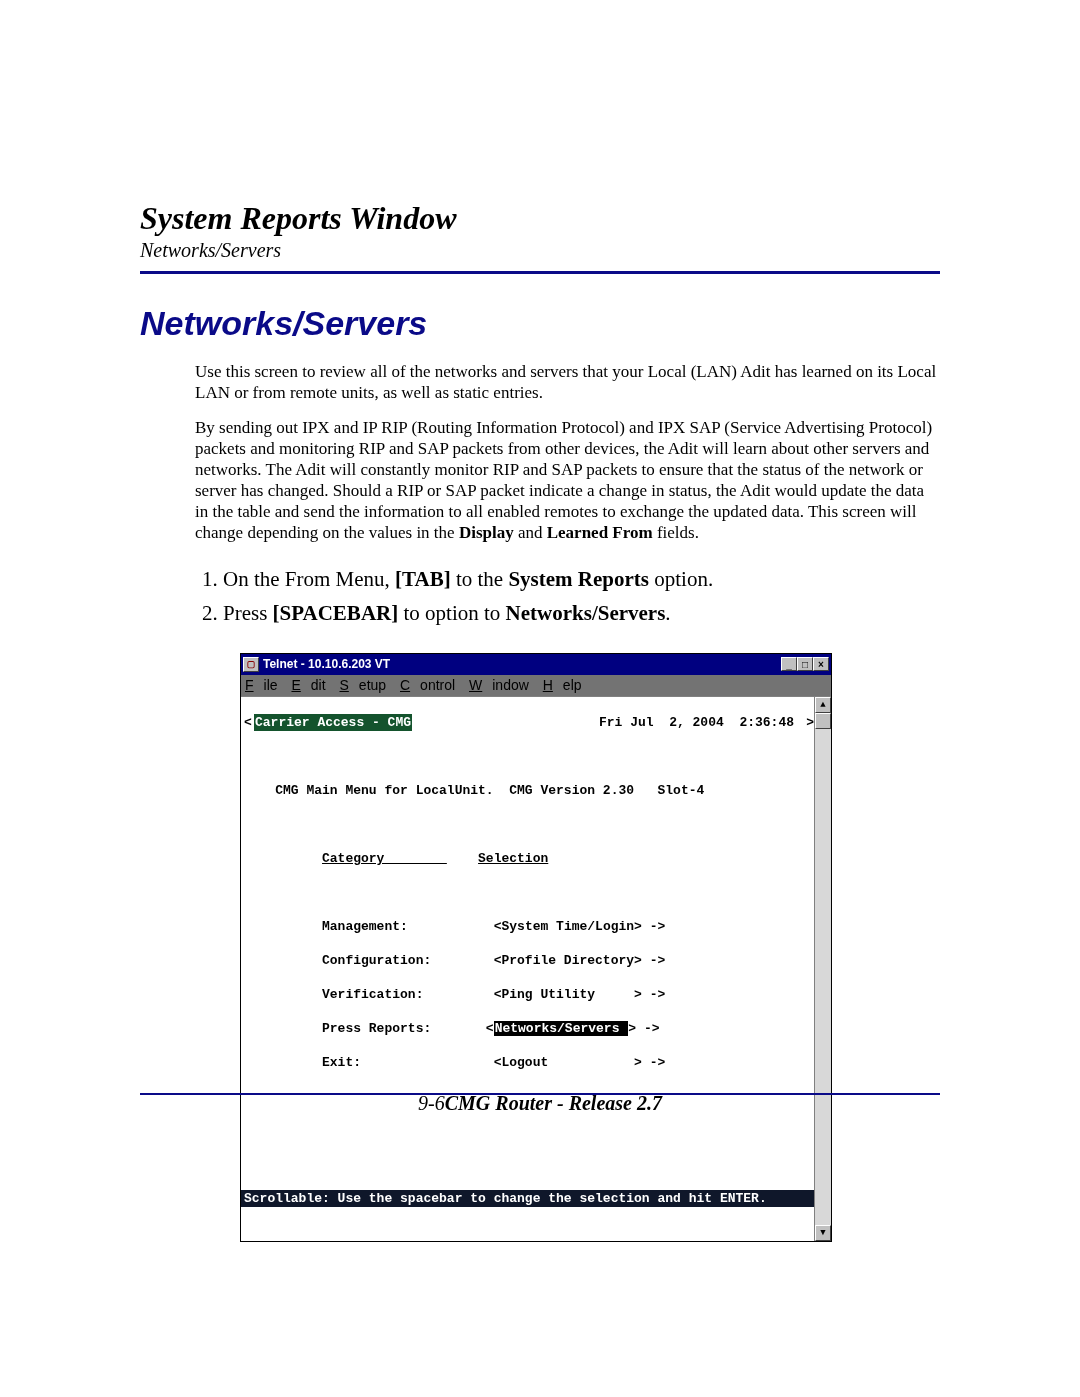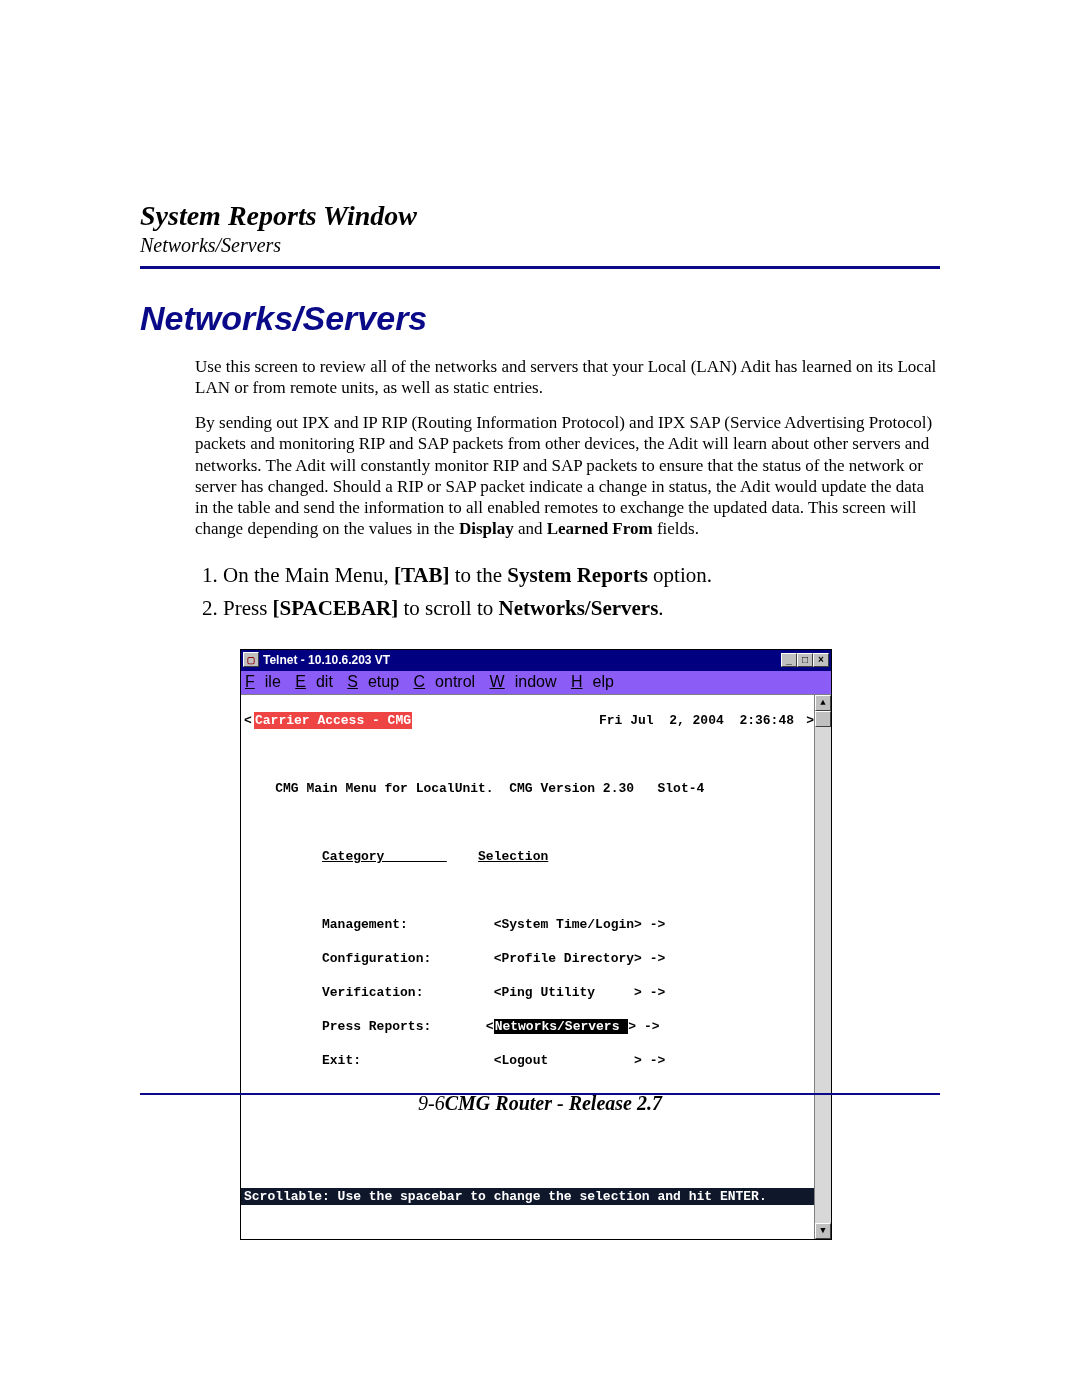--- a/index.html
+++ b/index.html
@@ -18,21 +18,21 @@
     left: 140px;
     top: 200px;
     width: 800px;
   }
   .header-block {
     margin-bottom: 6px;
   }
   .header-bold {
     font-weight: bold;
     font-style: italic;
-    font-size: 28px;
+    font-size: 32px;
     line-height: 1.15;
   }
   .header-italic {
     font-style: italic;
     font-size: 20px;
     color: #000;
     line-height: 1.3;
   }
   .hr {
     border: none;
@@ -100,25 +100,25 @@
     background: #c0c0c0;
     border: 1px solid #fff;
     border-right-color:#404040; border-bottom-color:#404040;
     color: #000;
     font-family: Arial, sans-serif;
     font-size: 10px; font-weight: bold;
     display:flex; align-items:center; justify-content:center;
     box-sizing: border-box;
   }
   .menubar {
-    background: #8b5cf6;
+    background: #737373;
     color:#000;
     padding: 2px 4px 3px 4px;
     font-family: Arial, sans-serif;
-    font-size: 16px;
+    font-size: 14px;
     border-bottom: 1px solid #808080;
   }
   .menubar span { margin-right: 10px; }
   .menubar .mn { text-decoration: underline; }
 
   .term-area {
     display:flex;
     background:#fff;
   }
   .term {
@@ -127,21 +127,21 @@
     white-space: pre;
     font-family: "Courier New", monospace;
     font-weight: bold;
     font-size: 13px;
     line-height: 17px;
     color:#000;
   }
   .term .line { display:block; min-height:17px; padding-left:3px;}
   .term .topline { display:flex; }
   .term .lt { width:10px; display:inline-block; }
-  .term .inv { background:#ef4444; color:#fff; padding:0 1px; }
+  .term .inv { background:#14532d; color:#fff; padding:0 1px; }
   .term .ul { text-decoration: underline; }
   .term .sel { background:#000; color:#fff; padding:0 1px; }
   .term .bottombar { background:#0f172a; color:#fff; display:block; padding-left:3px;}
   .term .datetime { margin-left:auto; padding-right:4px;}
   .term .gt { width:16px; text-align:right; display:inline-block;}
 
   .vscroll {
     width: 16px;
     background: #c0c0c0;
     border-left: 1px solid #808080;
@@ -194,24 +194,24 @@
   <div class="main-title">Networks/Servers</div>
 
   <div class="body-text">Use this screen to review all of the networks and servers that your Local (LAN) Adit has learned on its Local LAN or from remote units, as well as static entries.</div>
 
   <div class="body-text">
     <span>By sending out IPX and IP RIP (Routing Information Protocol) and IPX SAP (Service Advertising Protocol) packets and monitoring RIP and SAP packets from other devices, the Adit will learn about other servers and networks. The Adit will constantly monitor RIP and SAP packets to ensure that the status of the network or server has changed. Should a RIP or SAP packet indicate a change in status, the Adit would update the data in the table and send the information to all enabled remotes to exchange the updated data. This screen will change depending on the values in the </span><span class="bold">Display</span><span> and </span><span class="bold">Learned From</span><span> fields.</span>
   </div>
 
   <ol class="steps">
     <li>
-      <span>On the Main Menu, </span><span class="bold">[TAB]</span><span> to the </span><span class="bold">System Reports</span><span> option.</span>
+      <span>On the From Menu, </span><span class="bold">[TAB]</span><span> to the </span><span class="bold">System Reports</span><span> option.</span>
     </li>
     <li>
-      <span>Press </span><span class="bold">[SPACEBAR]</span><span> to scroll to </span><span class="bold">Networks/Servers</span><span>.</span>
+      <span>Press </span><span class="bold">[SPACEBAR]</span><span> to option to </span><span class="bold">Networks/Servers</span><span>.</span>
     </li>
   </ol>
 
   <div class="telnet-window">
     <div class="titlebar">
       <span class="sysicon">▢</span>
       <span class="title-text">Telnet - 10.10.6.203 VT</span>
       <span class="winbtns">
         <span class="winbtn">_</span>
         <span class="winbtn">□</span>

